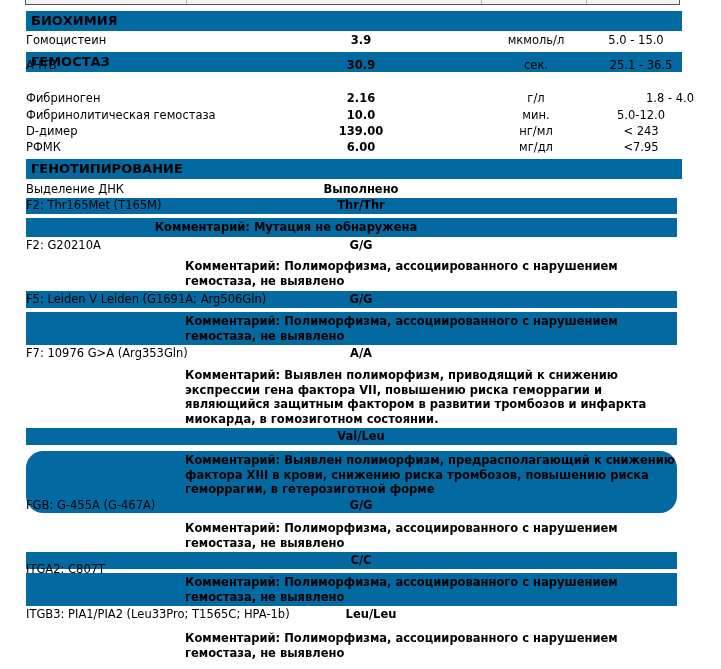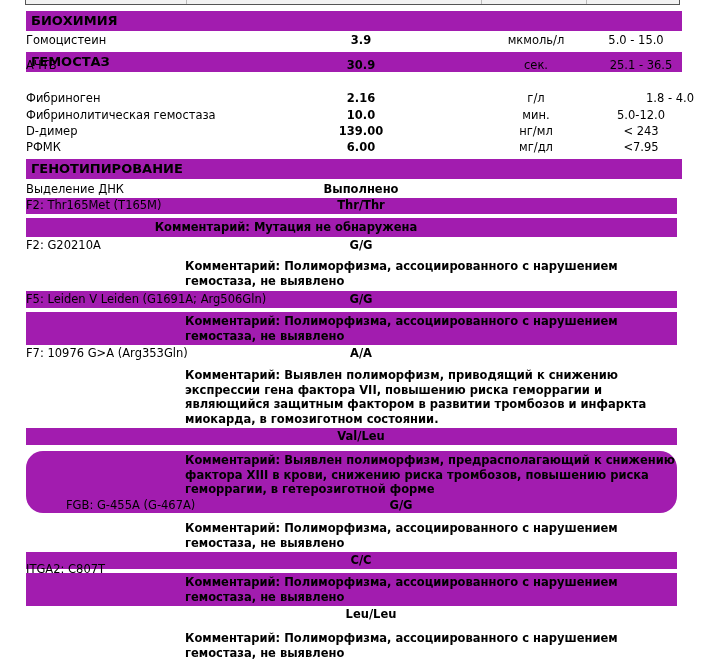--- a/index.html
+++ b/index.html
@@ -2,21 +2,21 @@
 <html><head>
 <meta charset="utf-8">
 <style>
   html, body { margin: 0; padding: 0; background: #ffffff; }
   body { width: 721px; height: 669px; overflow: hidden; position: relative;
          font-family: "DejaVu Sans", sans-serif; color: #000; font-size: 11.5px; }
   .hdr { position: absolute; left: 25px; top: -8px; width: 653px; height: 12px;
          border: 1px solid #555; border-top: none; background: #f2f2f2; }
   .hdr .sep { position: absolute; top: 0; bottom: 0; width: 1px; background: #bbb; }
   .row { position: absolute; left: 26px; width: 651px; }
-  .grey { background: #a21caf; }
+  .grey { background: #0369a1; }
   .sec { font-weight: bold; font-size: 13px; padding-left: 5px; line-height: 20px; }
   .cell { position: absolute; top: 0; white-space: nowrap; }
   .name { left: 0; }
   .val { font-weight: bold; text-align: center; }
   .unit { text-align: center; }
   .ref { text-align: center; }
   .comment { position: absolute; left: 159px; width: 500px; font-weight: bold;
              line-height: 14.5px; white-space: normal; }
   .comment.center { left: 0; width: 520px; text-align: center; }
 </style>
@@ -114,34 +114,35 @@
   <div class="comment" style="top:0">Комментарий: Выявлен полиморфизм, приводящий к снижению экспрессии гена фактора VII, повышению риска геморрагии и являющийся защитным фактором в развитии тромбозов и инфаркта миокарда, в гомозиготном состоянии.</div>
 </div>
 
 <div class="row grey" style="top:428px;height:17px;">
   <span class="cell val" style="left:300px;width:70px;top:1px">Val/Leu</span>
 </div>
 <div class="row grey" style="top:451px;height:62px;border-radius:17px;">
   <div class="comment" style="top:2px">Комментарий: Выявлен полиморфизм, предрасполагающий к снижению фактора XIII в крови, снижению риска тромбозов, повышению риска геморрагии, в гетерозиготной форме</div>
 </div>
 
-<div class="row" style="top:498px;height:16px;margin-left:40px;">
+<div class="row" style="top:498px;height:16px;">
   <span class="cell name">FGB: G-455A (G-467A)</span>
   <span class="cell val" style="left:300px;width:70px">G/G</span>
 </div>
 <div class="row" style="top:519px;height:33px;">
   <div class="comment" style="top:2px">Комментарий: Полиморфизма, ассоциированного с нарушением гемостаза, не выявлено</div>
 </div>
 
 <div class="row grey" style="top:552px;height:17px;">
   <span class="cell name" style="top:10px">ITGA2: C807T</span>
   <span class="cell val" style="left:300px;width:70px;top:1px">C/C</span>
 </div>
 <div class="row grey" style="top:573px;height:33px;">
   <div class="comment" style="top:2px">Комментарий: Полиморфизма, ассоциированного с нарушением гемостаза, не выявлено</div>
 </div>
 
 <div class="row" style="top:607px;height:16px;">
+  <span class="cell name">ITGB3: PIA1/PIA2 (Leu33Pro; T1565C; HPA-1b)</span>
   <span class="cell val" style="left:310px;width:70px">Leu/Leu</span>
 </div>
 <div class="row" style="top:629px;height:33px;">
   <div class="comment" style="top:2px">Комментарий: Полиморфизма, ассоциированного с нарушением гемостаза, не выявлено</div>
 </div>
 
 </body></html>

